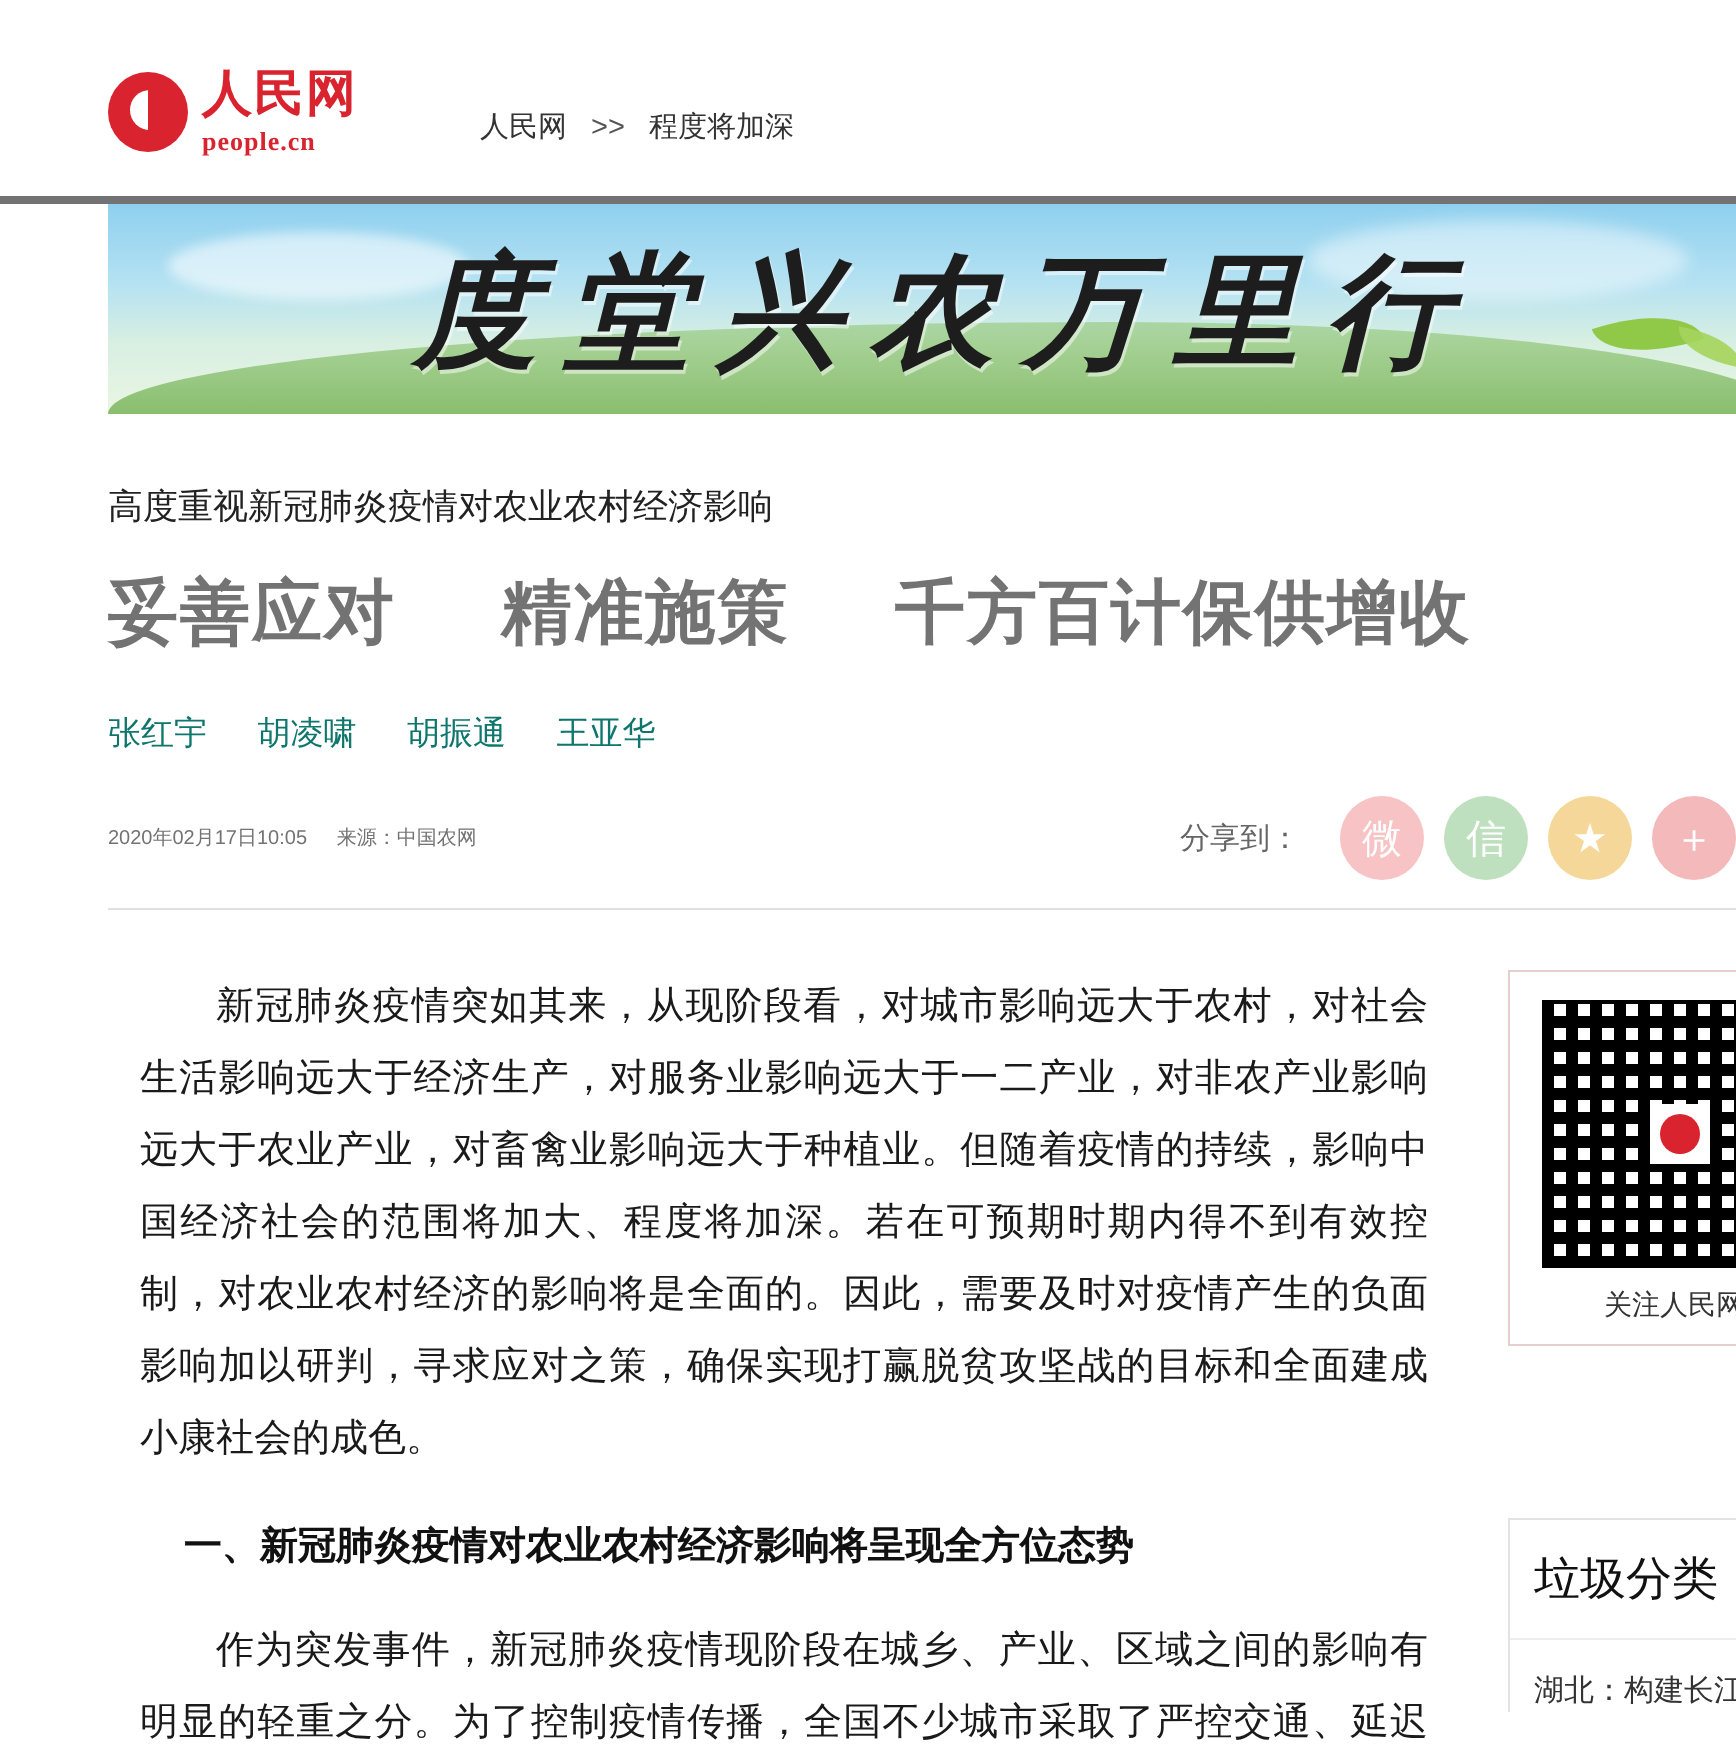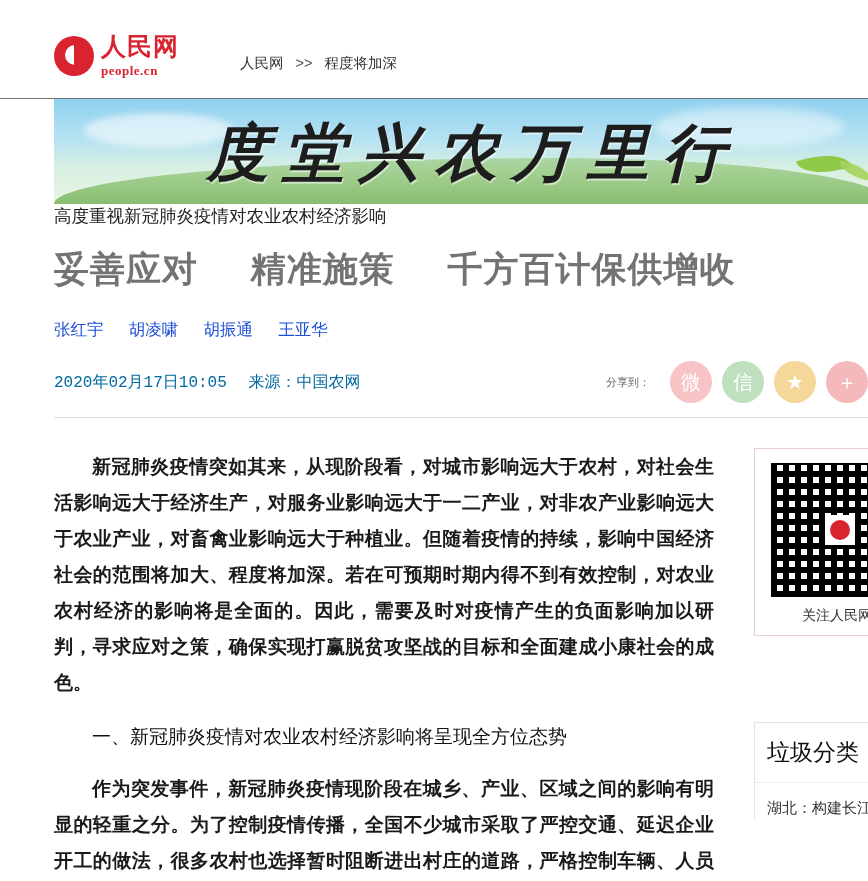--- a/index.html
+++ b/index.html
@@ -17,21 +17,21 @@
   .page {
     position: relative;
     width: 868px;
     height: 881px;
     background: #fff;
   }
   
   .site-header {
     position: relative;
     height: 98px;
-    border-bottom: 1px solid #737373;
+    border-bottom: 4px solid #737373;
     background: #fff;
   }
   .logo-wrap {
     position: absolute;
     left: 54px;
     top: 34px;
     display: flex;
     align-items: center;
   }
   .logo-mark {
@@ -169,20 +169,21 @@
     height: 15px;
     background: #a5d45c;
     border-radius: 0 100% 0 100%;
     transform: rotate(10deg);
     opacity: 0.9;
   }
   
   .article-head {
     margin: 0 0 0 54px;
     width: 814px;
+    padding-top: 34px;
     border-bottom: 1px solid #e0e0e0;
     padding-bottom: 14px;
   }
   .subtitle {
     font-size: 17.5px;
     color: #222;
     font-weight: normal;
     margin: 0 0 18px 0;
     font-family: "DejaVu Sans", sans-serif;
   }
@@ -190,47 +191,47 @@
     font-size: 35px;
     font-weight: bold;
     color: #737373;
     margin: 0 0 26px 0;
     letter-spacing: 1px;
     font-family: "DejaVu Sans", sans-serif;
     white-space: pre;
   }
   .authors {
     font-size: 16.5px;
-    color: #1d4ed8;
+    color: #0f766e;
     margin-bottom: 20px;
     font-family: "DejaVu Sans", sans-serif;
   }
   .authors span {
     margin-right: 20px;
   }
   .meta-row {
     display: flex;
     align-items: center;
     justify-content: space-between;
     min-height: 42px;
   }
   .meta-left {
-    font-size: 16px;
-    color: #0369a1;
-    font-family: Liberation Mono, monospace;
+    font-size: 10px;
+    color: #737373;
+    font-family: Liberation Sans, sans-serif;
   }
   .meta-left .src {
     margin-left: 12px;
   }
   .share-wrap {
     display: flex;
     align-items: center;
   }
   .share-label {
-    font-size: 11px;
+    font-size: 15px;
     color: #666;
     margin-right: 10px;
     font-family: "DejaVu Sans", sans-serif;
   }
   .share-icon {
     width: 42px;
     height: 42px;
     border-radius: 50%;
     margin-left: 10px;
     display: flex;
@@ -252,28 +253,27 @@
     padding-top: 30px;
   }
   .article-body {
     width: 660px;
     font-size: 19px;
     line-height: 36px;
     color: #1a1a1a;
     font-family: "DejaVu Sans", sans-serif;
   }
   .article-body p {
-    margin: 0 0 18px 0;
+    margin: 0 0 18px 16px;
     text-indent: 2em;
     text-align: justify;
-    font-weight: bold;
   }
   .article-body h3 {
     font-size: 19px;
-    font-weight: normal;
+    font-weight: bold;
     margin: 14px 0 16px 0;
     text-indent: 2em;
     color: #111;
   }
   
   .rail {
     position: absolute;
     left: 700px;
     top: 30px;
     width: 168px;

